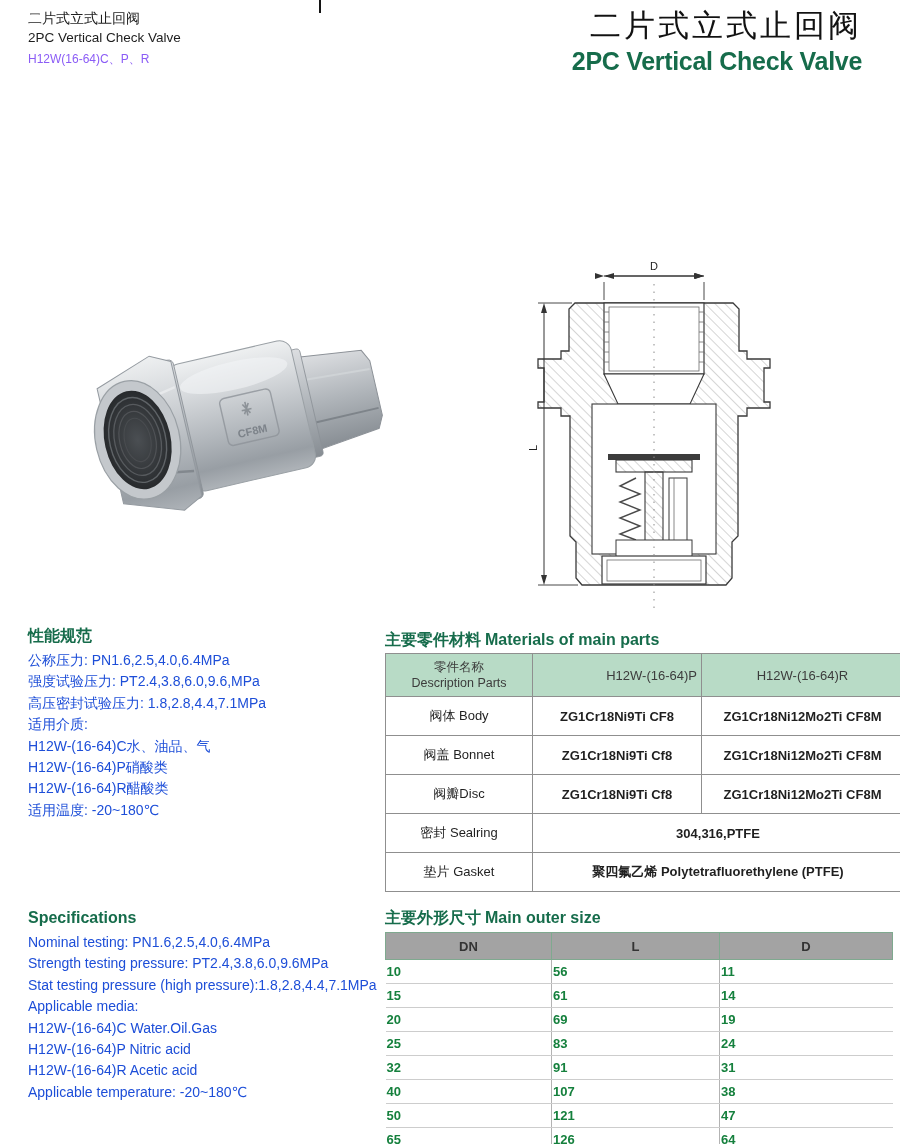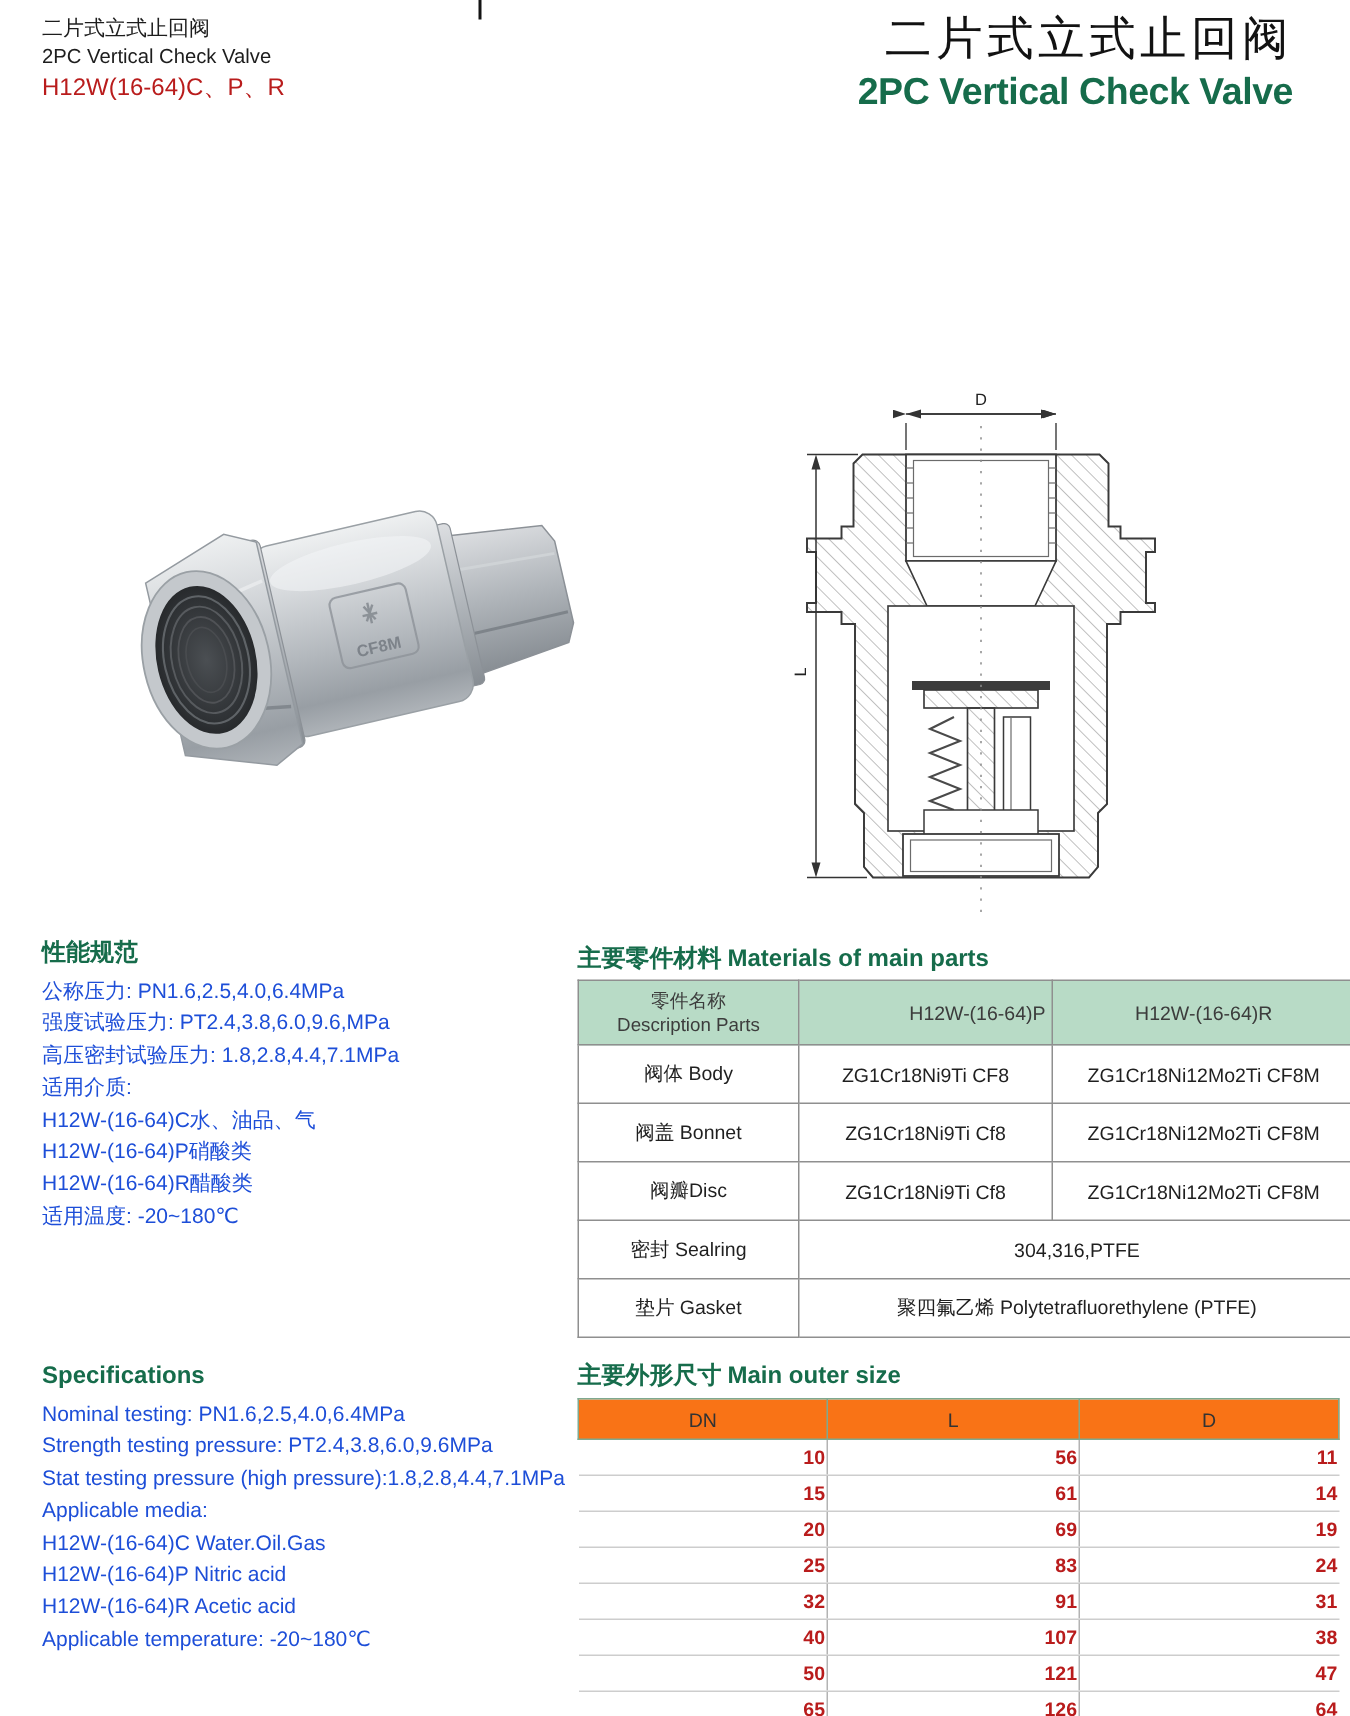--- a/index.html
+++ b/index.html
@@ -5,21 +5,21 @@
   html,body{margin:0;padding:0;background:#ffffff;}
   #canvas{
     position:relative;width:900px;height:1144px;background:#ffffff;
     font-family:"Liberation Sans","DejaVu Sans",sans-serif;color:#222;overflow:hidden;border-radius:13px;
   }
   .abs{position:absolute;}
 
   
   .hl-line1{font-size:14px;font-weight:500;color:#1d1d1d;line-height:20px;}
   .hl-line2{font-size:13.5px;color:#1d1d1d;line-height:20px;}
-  .hl-line3{font-size:16px;color:#b91c1c;line-height:22px;}
+  .hl-line3{font-size:12px;color:#8b5cf6;line-height:22px;}
 
   .tickmark{left:319px;top:0;width:2px;height:13px;background:#141414;}
 
   
   .header-right{right:38px;top:8px;text-align:right;}
   .title-cn{font-size:31px;letter-spacing:3px;color:#121212;font-weight:500;line-height:36px;}
   .title-en{font-size:25px;font-weight:700;color:#166c4b;letter-spacing:-0.3px;line-height:30px;margin-top:2px;}
 
   
   .sec-heading{font-size:16px;font-weight:700;color:#166c4b;line-height:20px;}
@@ -29,27 +29,27 @@
 
   
   table{border-collapse:collapse;}
   .mat-table{width:497px;margin-top:3px;table-layout:fixed;}
   .mat-table th,.mat-table td{border:1px solid #8f8f8f;text-align:center;vertical-align:middle;padding:0 4px;}
   .mat-table th{background:#b8dbc6;color:#3c3c3c;font-weight:400;height:42px;font-size:13px;}
   .mat-table .c1{width:138px;}
   .mat-table .c2{width:160px;text-align:right;}
   .mat-table .c3{width:193px;}
   .mat-table td{height:38px;font-size:13px;color:#1f1f1f;}
-  .mat-table td.val{font-weight:400;}
+  .mat-table td.val{font-weight:700;}
   .th-two{font-size:12.5px;line-height:16px;}
 
   
   .size-table{width:498px;margin-top:4px;table-layout:fixed;}
-  .size-table th{background:#f97316;border:1px solid #7fa98f;height:24px;font-size:13px;font-weight:400;color:#333;}
-  .size-table td{height:21px;border-bottom:1px solid #cdcdcd;font-size:13px;font-weight:600;color:#b91c1c;text-align:right;vertical-align:middle;}
+  .size-table th{background:#a3a3a3;border:1px solid #7fa98f;height:24px;font-size:13px;font-weight:700;color:#333;}
+  .size-table td{height:21px;border-bottom:1px solid #cdcdcd;font-size:13px;font-weight:600;color:#15803d;text-align:left;vertical-align:middle;}
   .size-table td + td{border-left:1px solid #b3b3b3;}
 
   .svg-block svg{display:block;}
 </style>
 </head>
 <body>
 
 <div id="canvas">
 
   <div class="abs" style="left:28px;top:8px;">

